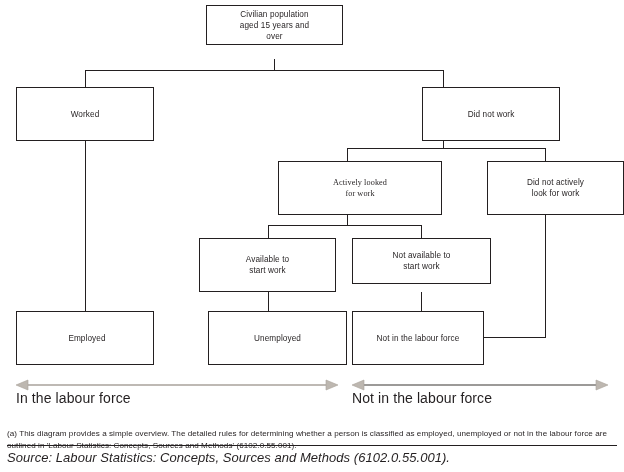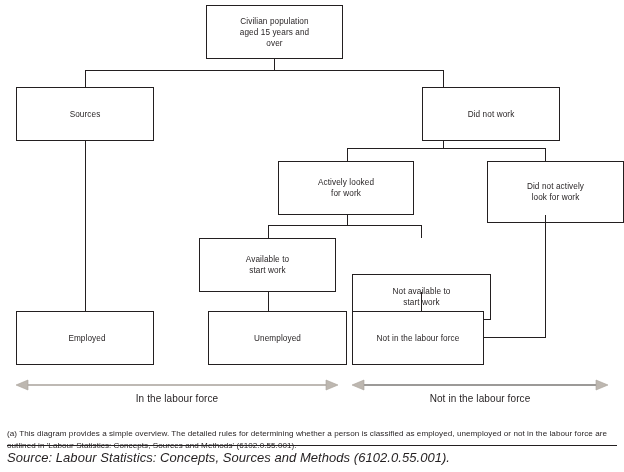--- a/index.html
+++ b/index.html
@@ -43,24 +43,24 @@
 
   .connector {
     position: absolute;
     background: #231f20;
   }
   .conn-h { height: 1px; }
   .conn-v { width: 1px; }
 
   .axis-label {
     position: absolute;
-    font-size: 10px;
+    font-size: 14px;
     line-height: 11px;
     color: #231f20;
-    text-align: center;
+    text-align: left;
     letter-spacing: 0.1px;
   }
 
   .footnote {
     position: absolute;
     font-size: 8.1px;
     line-height: 11.5px;
     color: #231f20;
     letter-spacing: 0.05px;
   }
@@ -80,38 +80,38 @@
   svg.arrow-svg {
     position: absolute;
     overflow: visible;
   }
 </style>
 </head>
 <body>
 
 <div id="diagram-canvas">
 
-  <div class="node" style="left:206px; top:5px; width:137px; height:54px;">Civilian population
+  <div class="node" style="left:206px; top:5px; width:137px; height:40px;">Civilian population
 aged 15 years and
 over</div>
 
-  <div class="node" style="left:16px; top:87px; width:138px; height:54px;">Sources</div>
+  <div class="node" style="left:16px; top:87px; width:138px; height:54px;">Worked</div>
 
   <div class="node" style="left:374px; top:87px; width:138px; height:54px;margin-left:48px;">Did not work</div>
 
-  <div class="node" style="left:278px; top:161px; width:136px; height:54px;">Actively looked
+  <div class="node" style="left:278px; top:161px; width:164px; height:54px;font-family:Liberation Serif, serif;">Actively looked
 for work</div>
 
-  <div class="node" style="left:487px; top:161px; width:137px; height:62px;">Did not actively
+  <div class="node" style="left:487px; top:161px; width:137px; height:54px;">Did not actively
 look for work</div>
 
   <div class="node" style="left:199px; top:238px; width:137px; height:54px;">Available to
 start work</div>
 
-  <div class="node" style="left:352px; top:238px; width:139px; height:46px;margin-top:36px;">Not available to
+  <div class="node" style="left:352px; top:238px; width:139px; height:46px;">Not available to
 start work</div>
 
   <div class="node" style="left:16px; top:311px; width:138px; height:54px;padding-left:6px;">Employed</div>
 
   <div class="node" style="left:199px; top:311px; width:139px; height:54px;margin-left:9px;">Unemployed</div>
 
   <div class="node" style="left:352px; top:311px; width:132px; height:54px;">Not in the labour force</div>
 
   <div class="connector conn-v" style="left:274px; top:59px; height:12px;"></div>
   <div class="connector conn-h" style="left:85px; top:70px; width:359px;"></div>

